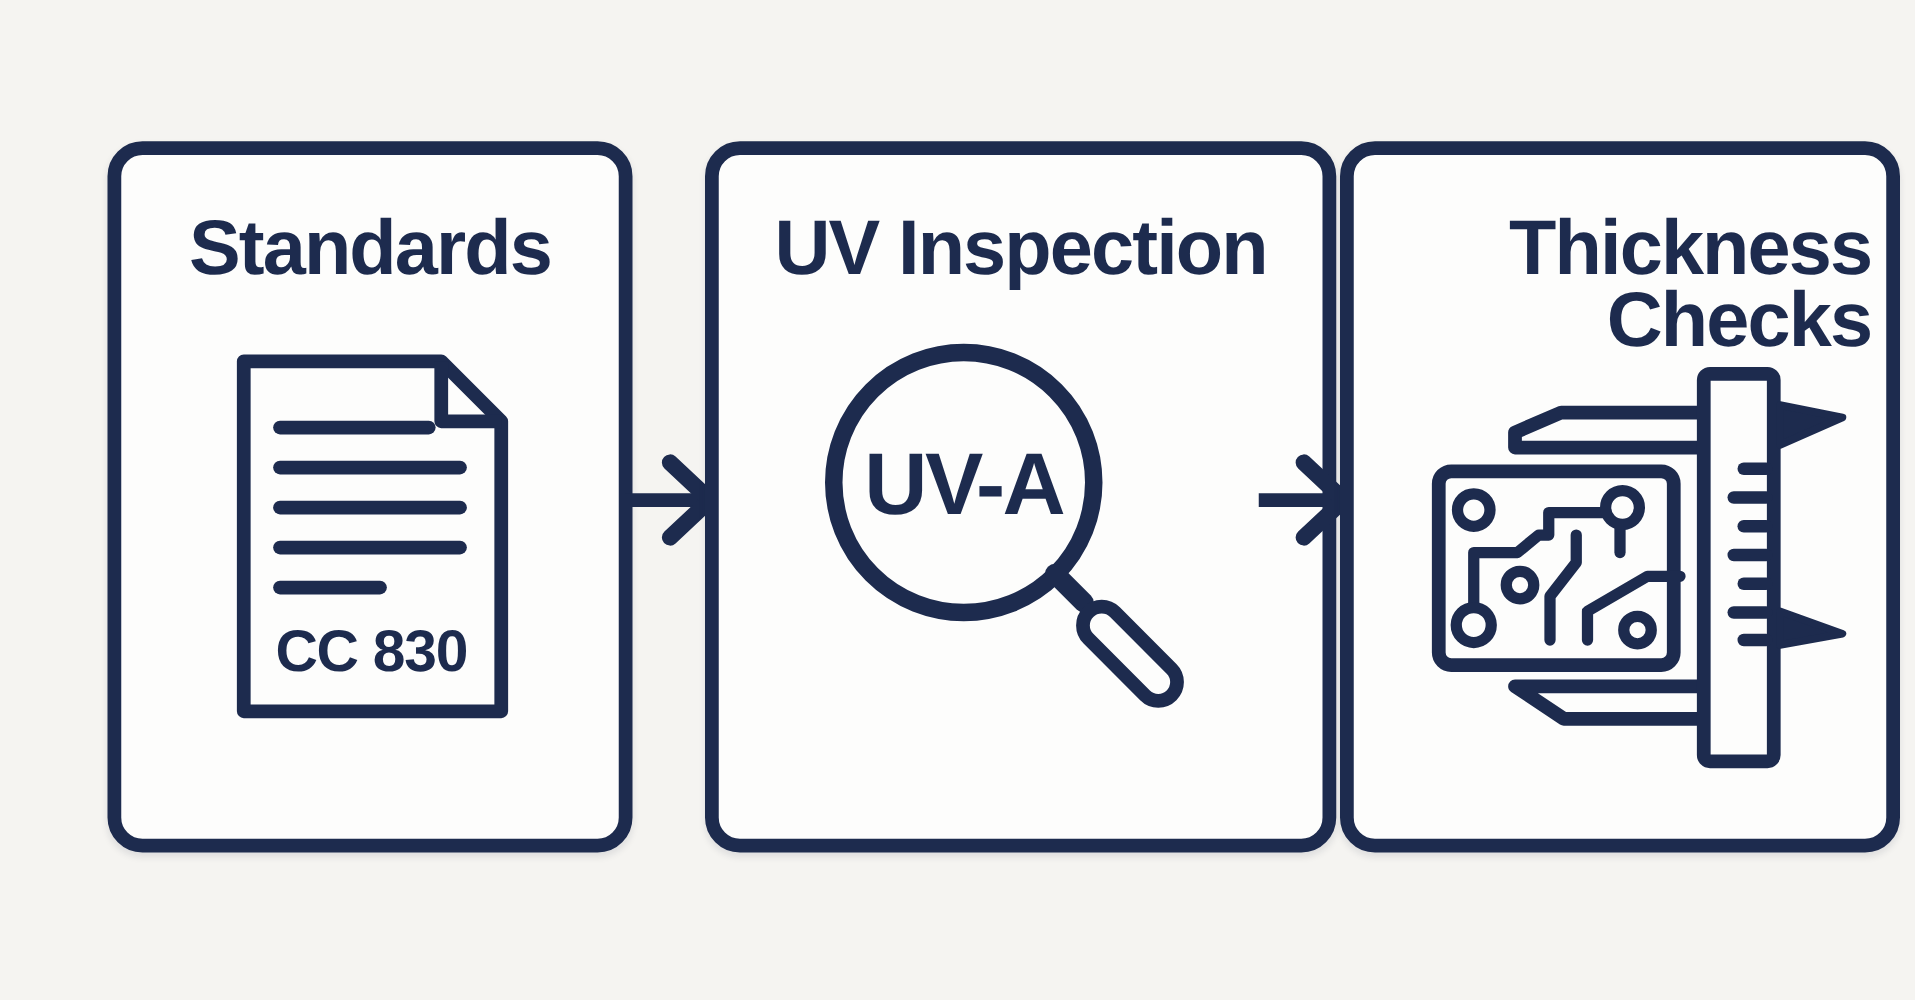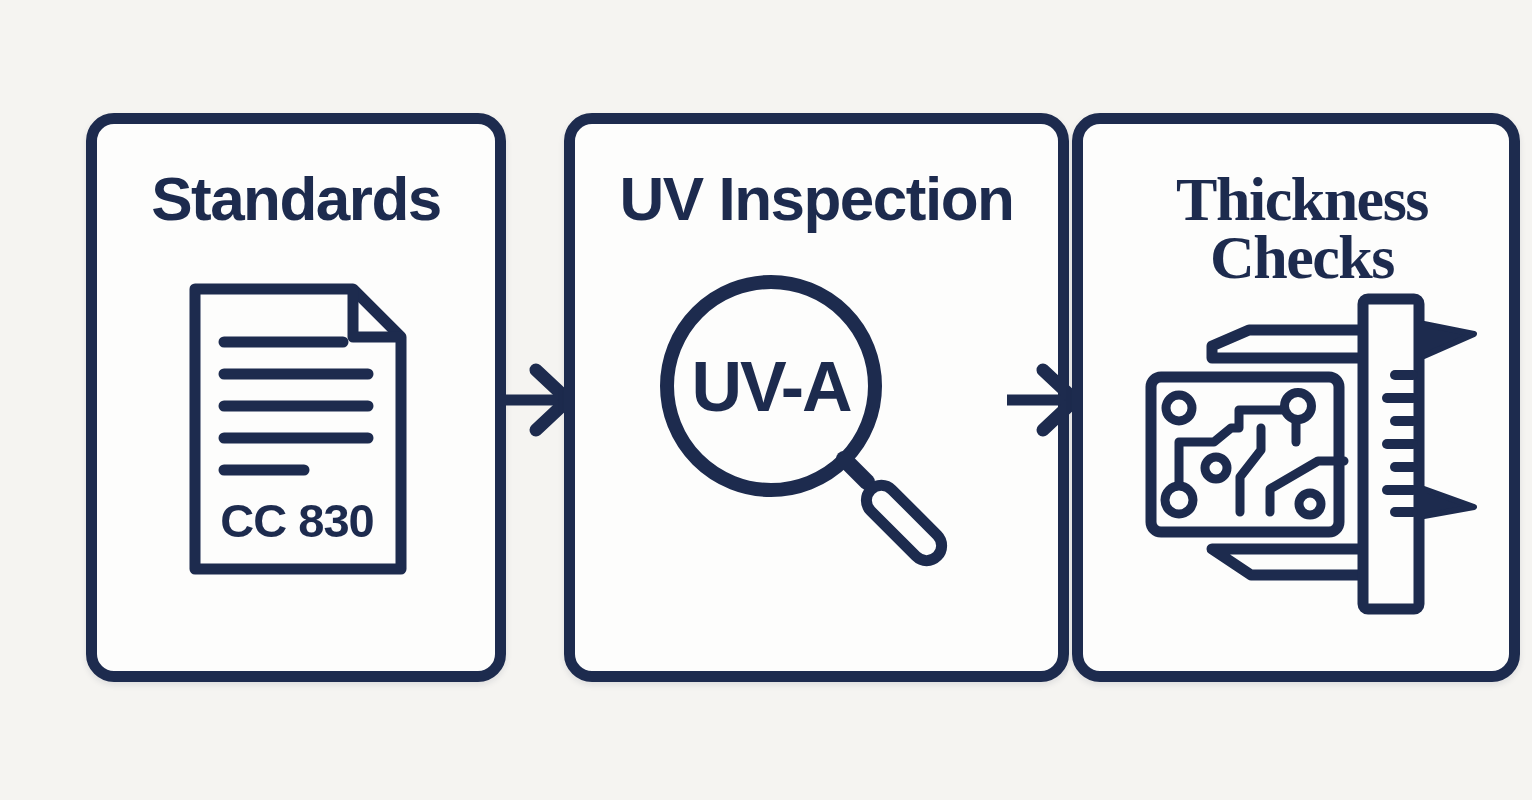--- a/index.html
+++ b/index.html
@@ -20,21 +20,21 @@
     box-shadow:0 3px 6px rgba(20,30,60,0.10);
   }
   .card-1{left:45px;width:420px;}
   .card-2{left:523px;width:505px;}
   .card-3{left:1031px;width:448px;}
   .card h2{
     position:absolute;top:46px;left:0;right:0;margin:0;
     font-size:62px;font-weight:700;line-height:58px;
     letter-spacing:-1.5px;color:#1d2b4e;text-align:center;
   }
-  .card-3 h2{text-align:center;left:24px;right:12px;font-family:Liberation Serif, serif;}
+  .card-3 h2{text-align:right;left:24px;right:12px;}
   .icon-svg{position:absolute;overflow:visible;}
   .doc-svg{left:140px;top:275px;}
   .mag-svg{left:612px;top:270px;}
   .cal-svg{left:1095px;top:288px;}
   .arrow-svg{position:absolute;top:368px;overflow:visible;}
   .arrow-1{left:459px;}
   .arrow-2{left:966px;}
   .ink-stroke{stroke:#1d2b4e;fill:none;}
   .ink-fill{fill:#1d2b4e;}
   .paper-fill{fill:#fdfdfc;stroke:#1d2b4e;}

